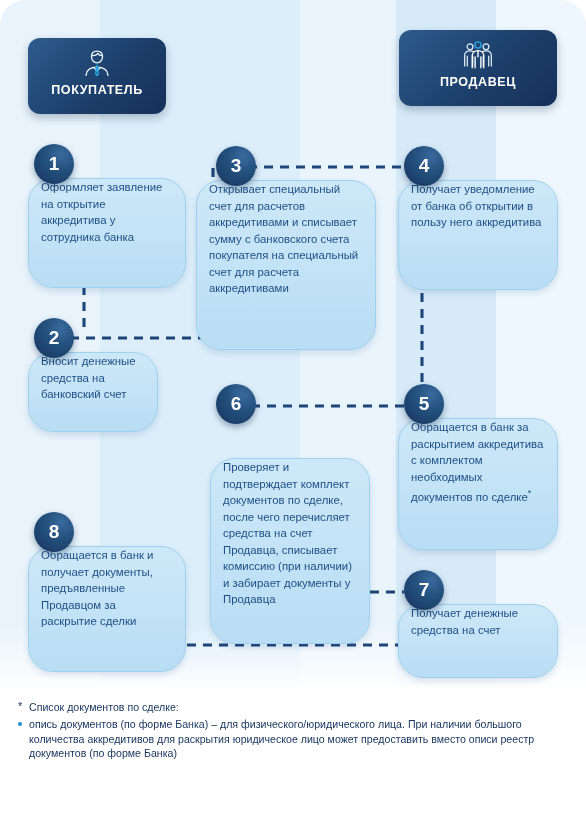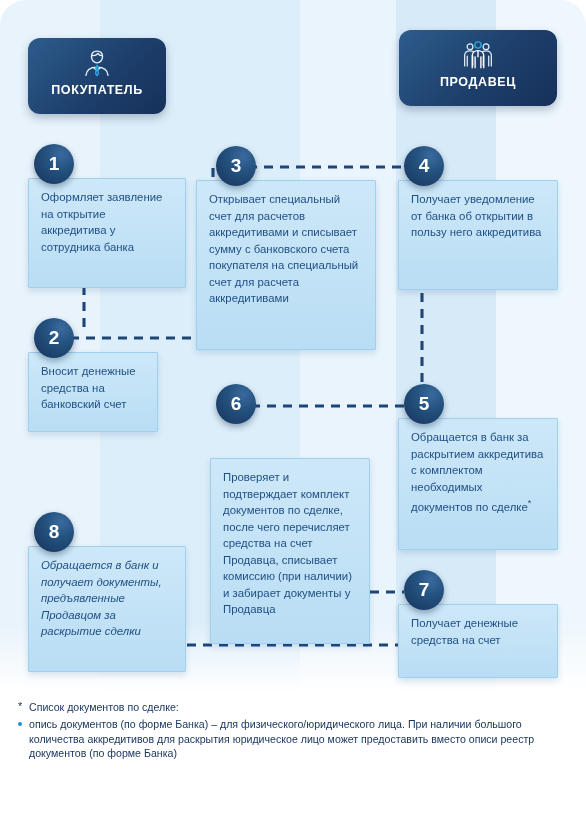--- a/index.html
+++ b/index.html
@@ -41,24 +41,24 @@
   #role-seller{left:399px;top:30px;width:158px;}
 
   
   .conn{position:absolute;left:0;top:0;width:586px;height:692px;pointer-events:none;}
 
   
   .step{position:absolute;}
   .bubble{
     position:absolute;box-sizing:border-box;
     background:linear-gradient(180deg,#cde8f8 0%,#b9ddf4 100%);
-    border:1px solid #9fd0ee;border-radius:1px;
+    border:1px solid #9fd0ee;border-radius:25px;
     box-shadow:0 3px 6px rgba(40,90,140,.16);
     color:#1f4f86;font-size:11.4px;line-height:16.5px;
-    padding:10px 11px 10px 12px;
+    padding:0 11px 10px 12px;
   }
   .num{
     position:absolute;width:40px;height:40px;border-radius:50%;
     background:radial-gradient(circle at 68% 26%,#3a6a9e 0%,#24527f 38%,#16335c 100%);
     box-shadow:0 3px 6px rgba(16,40,72,.38);
     color:#fff;font-size:19px;font-weight:bold;
     display:flex;align-items:center;justify-content:center;
     z-index:5;
   }
   sup.ast{font-size:9px;vertical-align:super;}
@@ -177,21 +177,21 @@
     <div class="bubble" style="left:210px;top:418px;width:160px;height:186px;margin-top:40px;">Проверяет и подтверждает комплект документов по сделке, после чего перечисляет средства на счет Продавца, списывает комиссию (при наличии) и забирает документы у Продавца</div>
   </div>
 
   <div class="step">
     <div class="num" style="left:404px;top:570px;">7</div>
     <div class="bubble" style="left:398px;top:604px;width:160px;height:74px;">Получает денежные средства на счет</div>
   </div>
 
   <div class="step">
     <div class="num" style="left:34px;top:512px;">8</div>
-    <div class="bubble" style="left:28px;top:546px;width:158px;height:126px;font-style:italic;">Обращается в банк и получает  документы, предъявленные Продавцом за раскрытие сделки</div>
+    <div class="bubble" style="left:28px;top:546px;width:158px;height:126px;">Обращается в банк и получает  документы, предъявленные Продавцом за раскрытие сделки</div>
   </div>
 
   <div class="footnotes">
     <div class="fn-head">
       <span class="mark">*</span>
       <span>Список документов по сделке:</span>
     </div>
     <div class="fn-item">
       <span class="dot"></span>
       <span>опись документов (по форме Банка) – для физического/юридического лица. При наличии большого количества аккредитивов для раскрытия юридическое лицо может предоставить вместо описи реестр документов (по форме Банка)</span>

